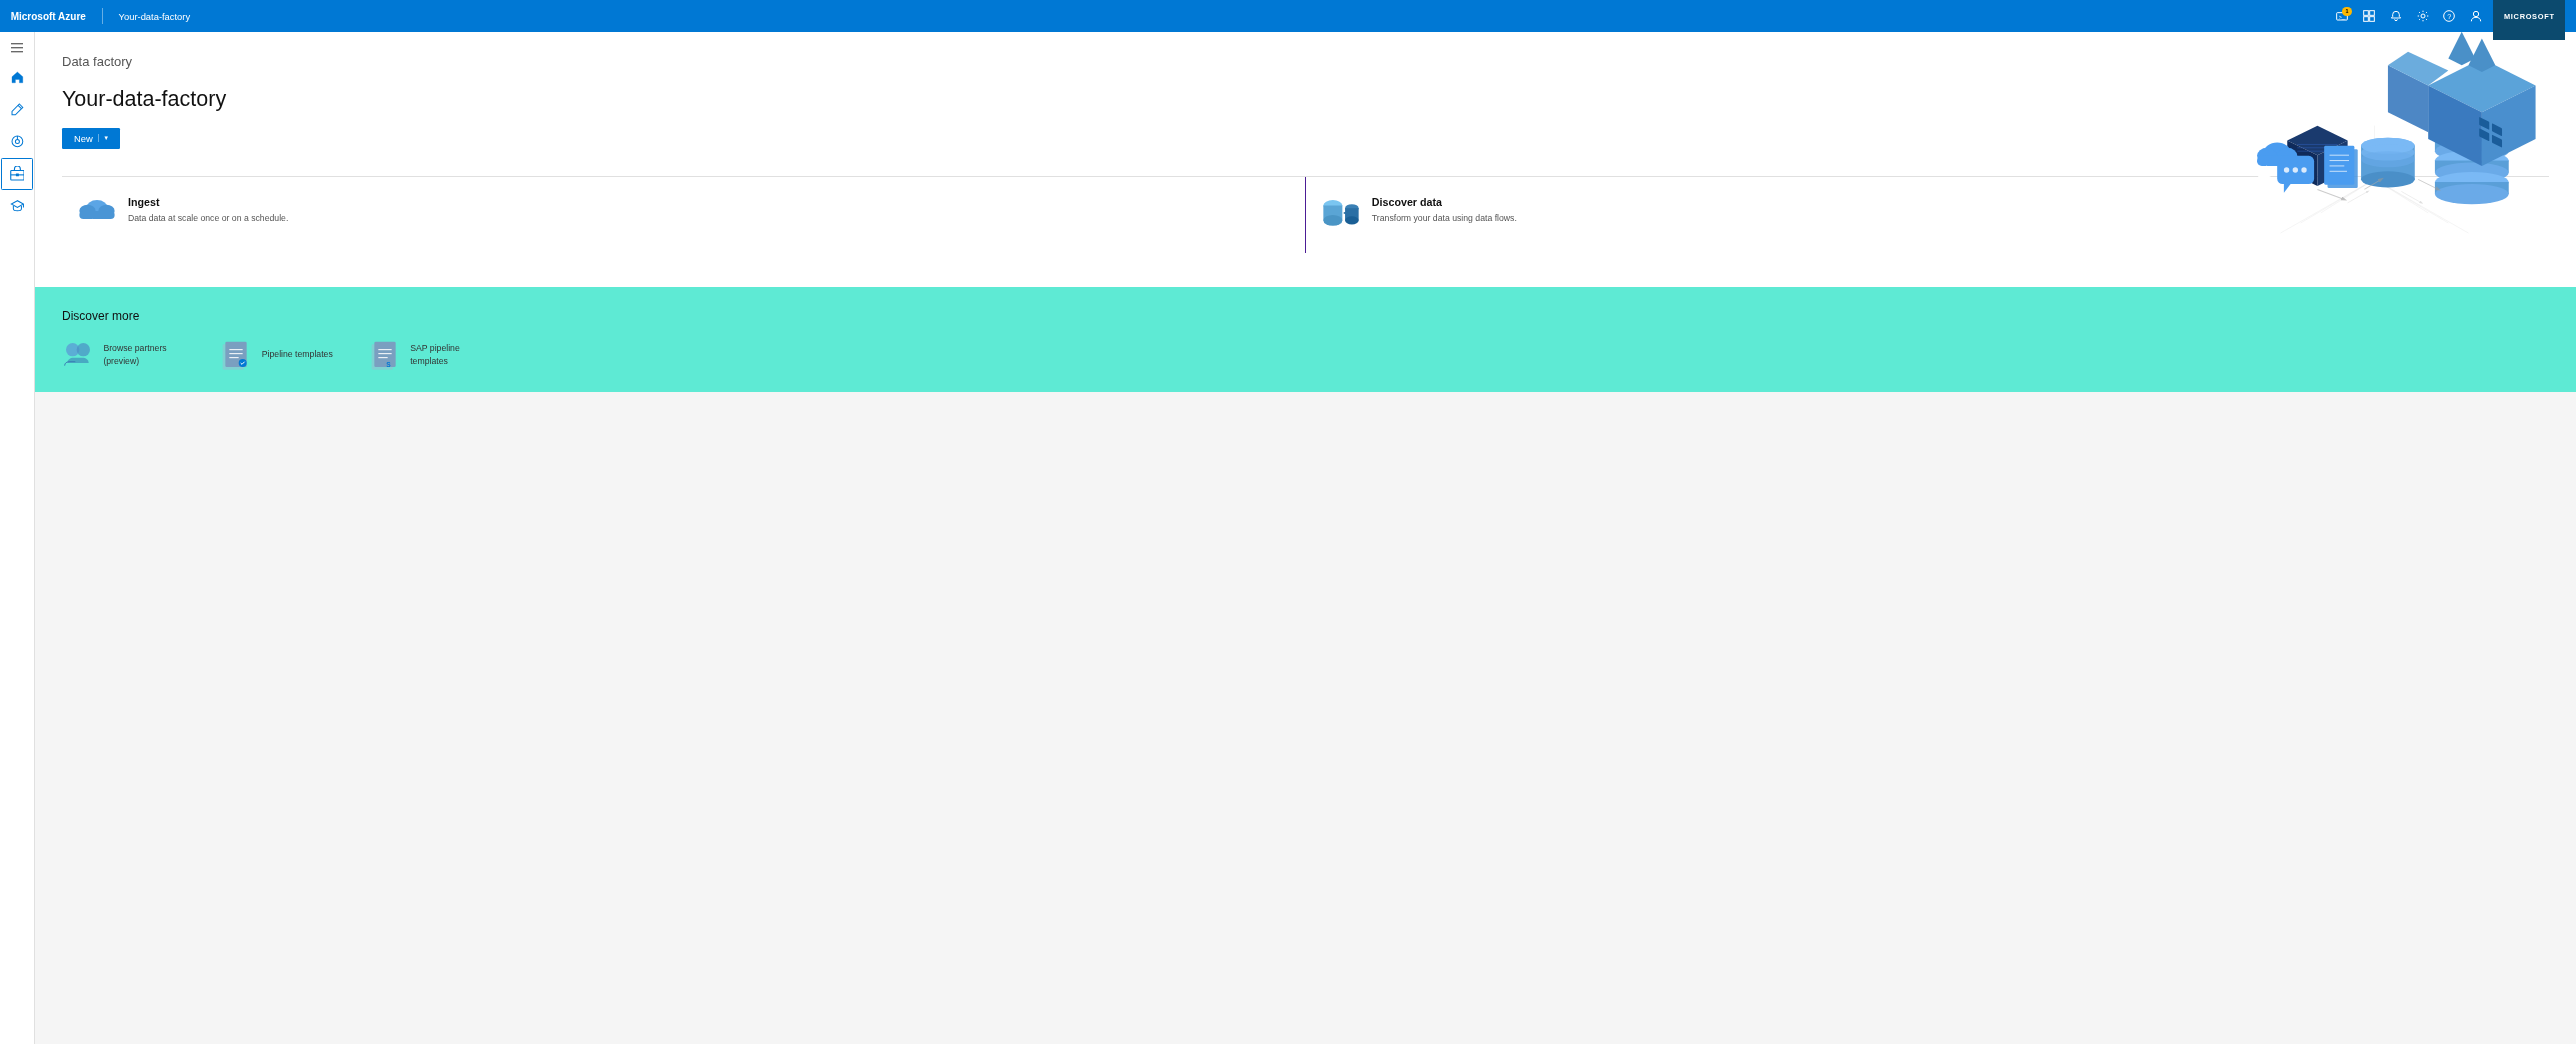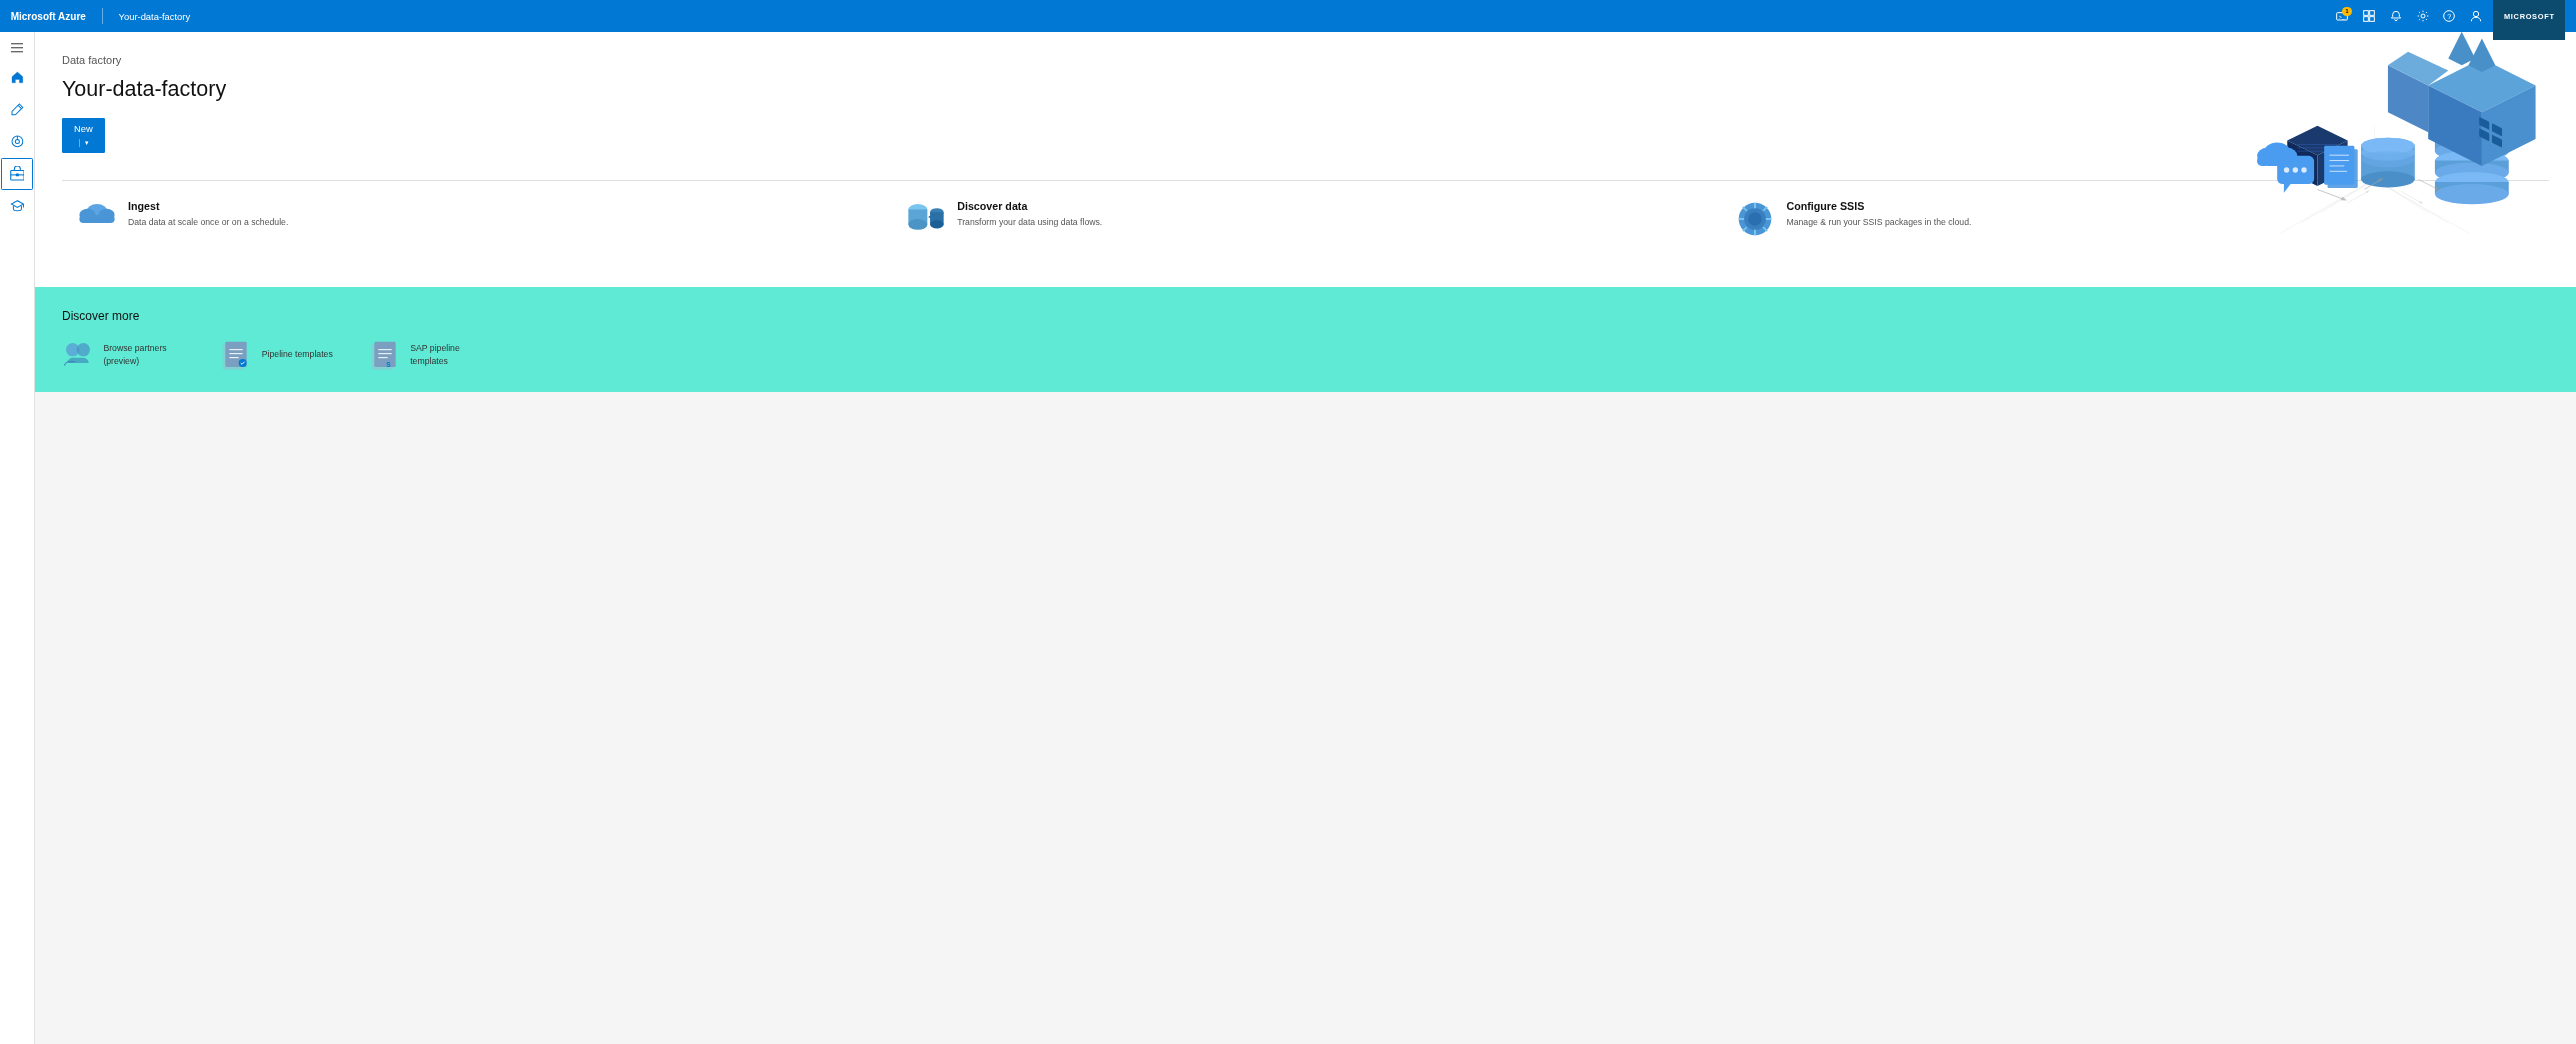--- a/index.html
+++ b/index.html
@@ -141,42 +141,41 @@
 
     
     .hero-section {
       background: white;
       padding: 21.5px 27px 0 27px;
       position: relative;
       overflow: hidden;
       min-height: 255px;
     }
     .hero-subtitle {
-      font-size: 11px;
+      font-size: 13px;
       color: #555;
-      margin-bottom: 11px;
+      margin-bottom: 18px;
     }
     .hero-title {
       font-size: 21.5px;
       font-weight: 300;
       color: #111;
       margin-bottom: 16px;
     }
     .new-btn {
       background: #0078d4;
       color: white;
       border: none;
       padding: 5.4px 12px;
       font-size: 9.4px;
       cursor: pointer;
       display: inline-flex;
       align-items: center;
       gap: 5.4px;
       border-radius: 1.3px;
-      flex-direction: column;
     }
     .new-btn-chevron {
       font-size: 6.7px;
       border-left: 0.7px solid rgba(255,255,255,0.4);
       padding-left: 5.4px;
     }
 
     
     .hero-illustration {
       position: absolute;
@@ -524,36 +523,20 @@
             <rect x="34" y="18" width="20" height="18" fill="#2a6fa5"></rect>
             <ellipse cx="44" cy="36" rx="10" ry="6" fill="#1a5f95"></ellipse>
           </svg>
         </div>
         <div>
           <div class="feature-card-title">Discover data</div>
           <div class="feature-card-desc">Transform your data using data flows.</div>
         </div>
       </div>
 
-      <div class="feature-card">
-        <div class="feature-card-icon">
-          <svg width="38" height="38" viewBox="0 0 56 56" fill="none">
-            <circle cx="28" cy="28" r="24" fill="#4a95d5"></circle>
-            <circle cx="28" cy="28" r="16" fill="#3a80c0"></circle>
-            <circle cx="28" cy="28" r="10" fill="#2a6fb0"></circle>
-
-            <path d="M28 4 L28 12 M28 44 L28 52 M4 28 L12 28 M44 28 L52 28" stroke="#7ac5f0" stroke-width="3"></path>
-            <path d="M10 10 L16 16 M40 40 L46 46 M46 10 L40 16 M16 40 L10 46" stroke="#7ac5f0" stroke-width="2.5"></path>
-          </svg>
-        </div>
-        <div>
-          <div class="feature-card-title">Configure SSIS</div>
-          <div class="feature-card-desc">Manage &amp; run your SSIS packages in the cloud.</div>
-        </div>
-      </div>
 
     </div>
   </section>
 
   <section class="discover-section">
     <h2 class="discover-title">Discover more</h2>
     <div class="discover-items">
 
       <div class="discover-item">
         <div class="discover-item-icon">

